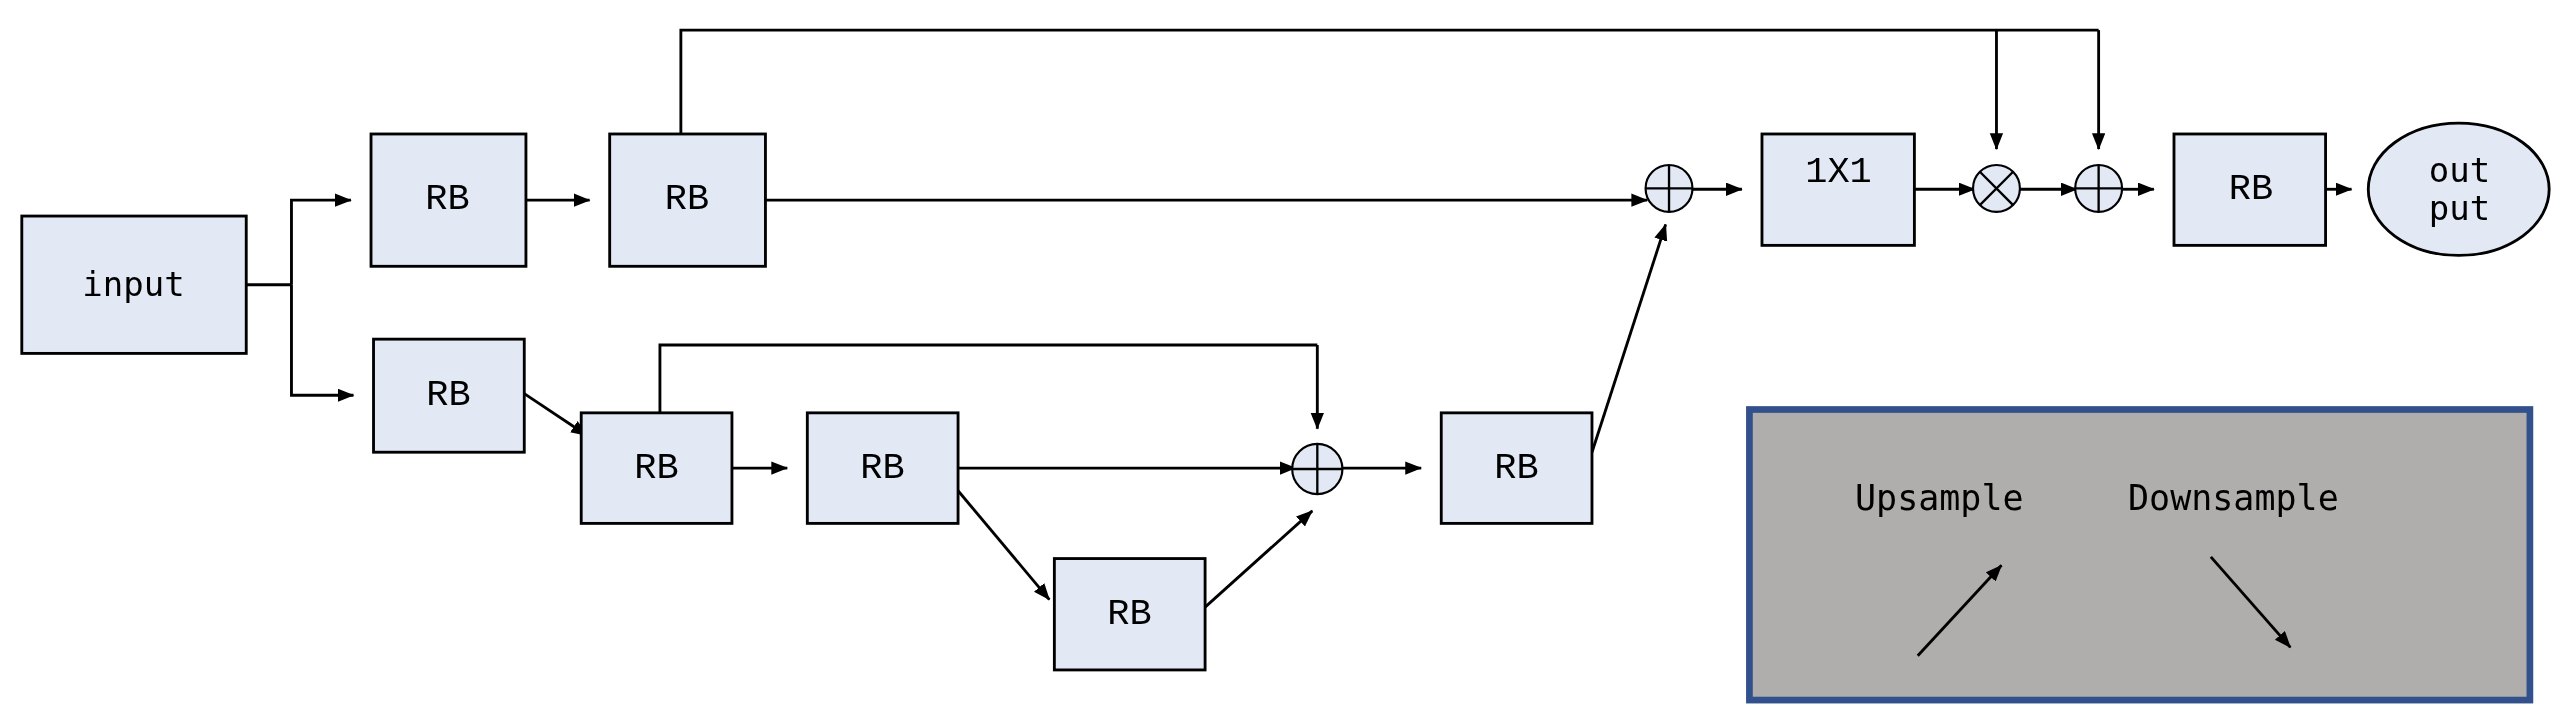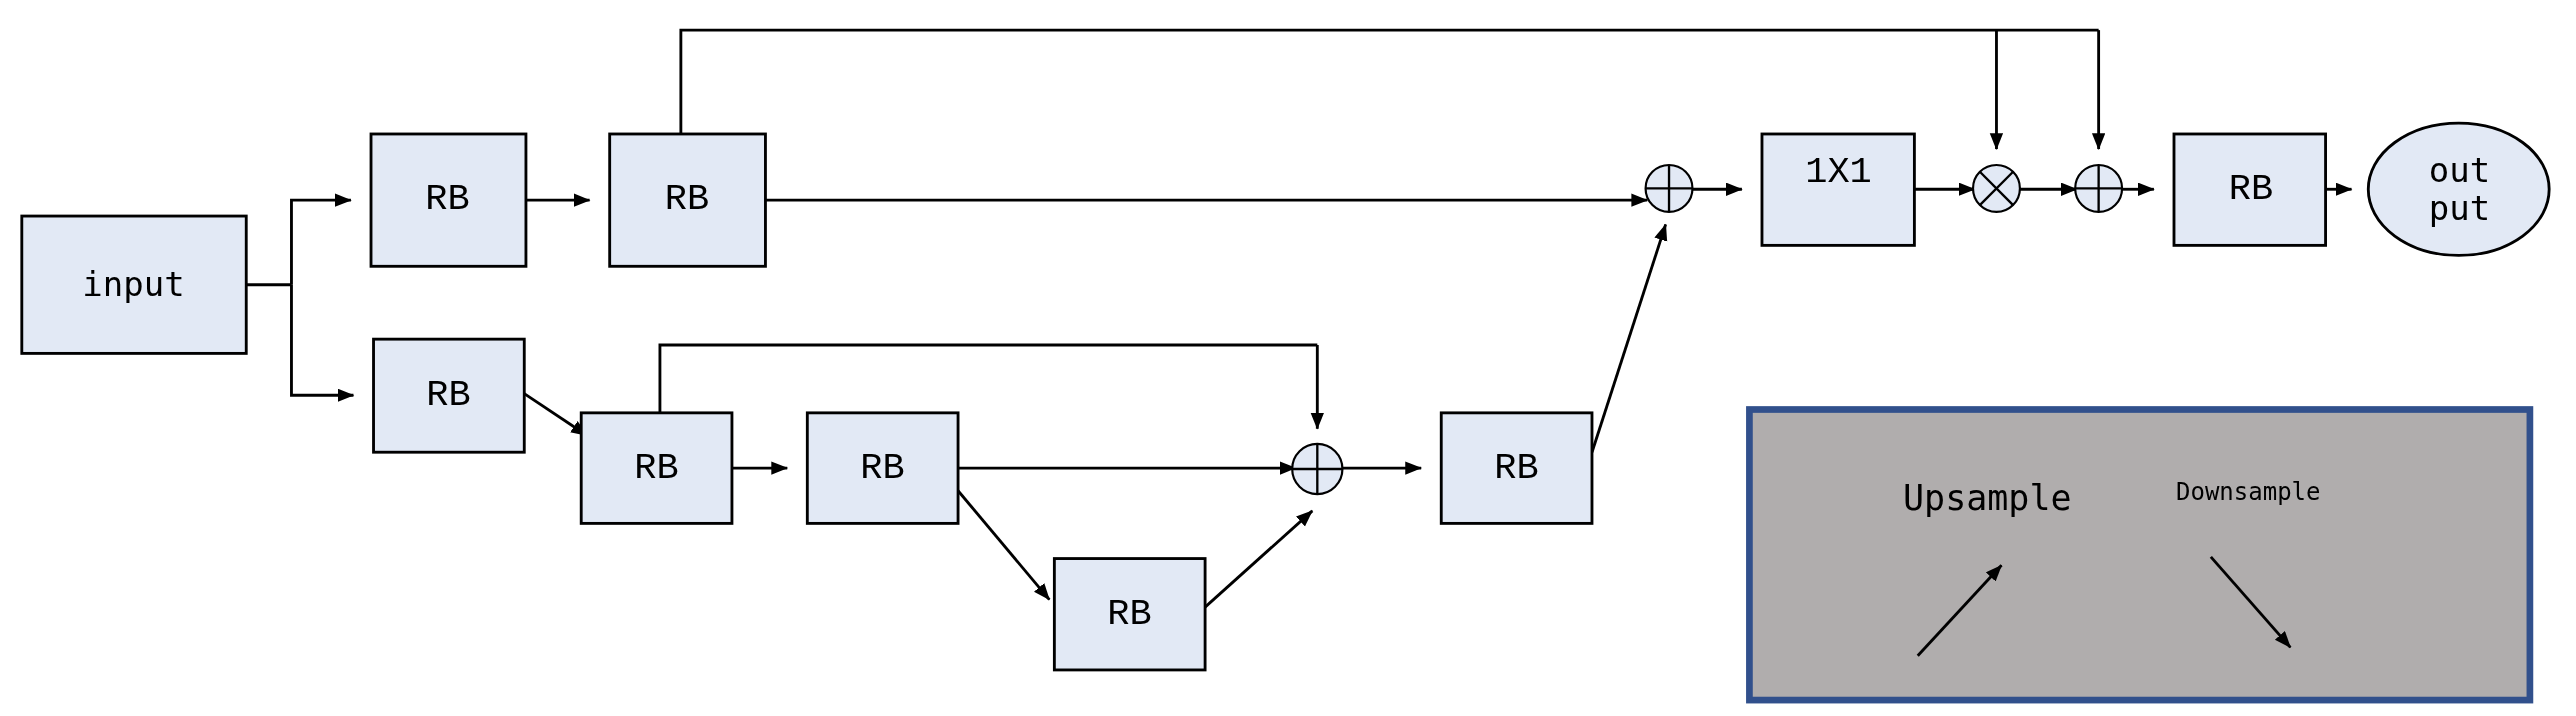--- a/index.html
+++ b/index.html
@@ -15,21 +15,20 @@
     pointer-events:none;
     white-space:pre-line;
     text-align:center;
     line-height:1.12;
   }
   .legend-label{
     position:absolute;
     font-family:"DejaVu Sans Mono",monospace;
     color:#000000;
     white-space:nowrap;
-    margin-left:48px;
   }
 </style>
 </head>
 <body>
 
 <div id="stage">
 
   <svg id="canvas" viewBox="0 0 3074 855" xmlns="http://www.w3.org/2000/svg">
     <defs>
       <marker id="ah" markerWidth="16" markerHeight="16" refX="14" refY="6" orient="auto" markerUnits="userSpaceOnUse">
@@ -133,17 +132,17 @@
       <div class="node-label" style="left: 807px; top: 413px; width: 151px; height: 111px; font-size: 37px;">RB</div>
       <div class="node-label" style="left: 1054px; top: 559px; width: 151px; height: 111px; font-size: 37px;">RB</div>
       <div class="node-label" style="left: 1441px; top: 413px; width: 151px; height: 111px; font-size: 37px;">RB</div>
       <div class="node-label" style="left: 1762px; top: 134px; width: 153px; height: 78px; font-size: 37px;">1X1</div>
       <div class="node-label" style="left: 2175px; top: 134px; width: 152px; height: 111px; font-size: 37px;">RB</div>
       <div class="node-label" style="left: 2369px; top: 123px; width: 181px; height: 132px; font-size: 34px; font-family: &quot;DejaVu Sans Mono&quot;, monospace;">out
 put</div>
     </div>
   <div id="legend-text-layer">
       <div class="legend-label" style="left: 1855px; top: 478px; font-size: 35px;">Upsample</div>
-      <div class="legend-label" style="left: 2128px; top: 478px; font-size: 24px;">Downsample</div>
+      <div class="legend-label" style="left: 2128px; top: 478px; font-size: 35px;">Downsample</div>
     </div>
 
 </div>
 
 
 </body></html>

